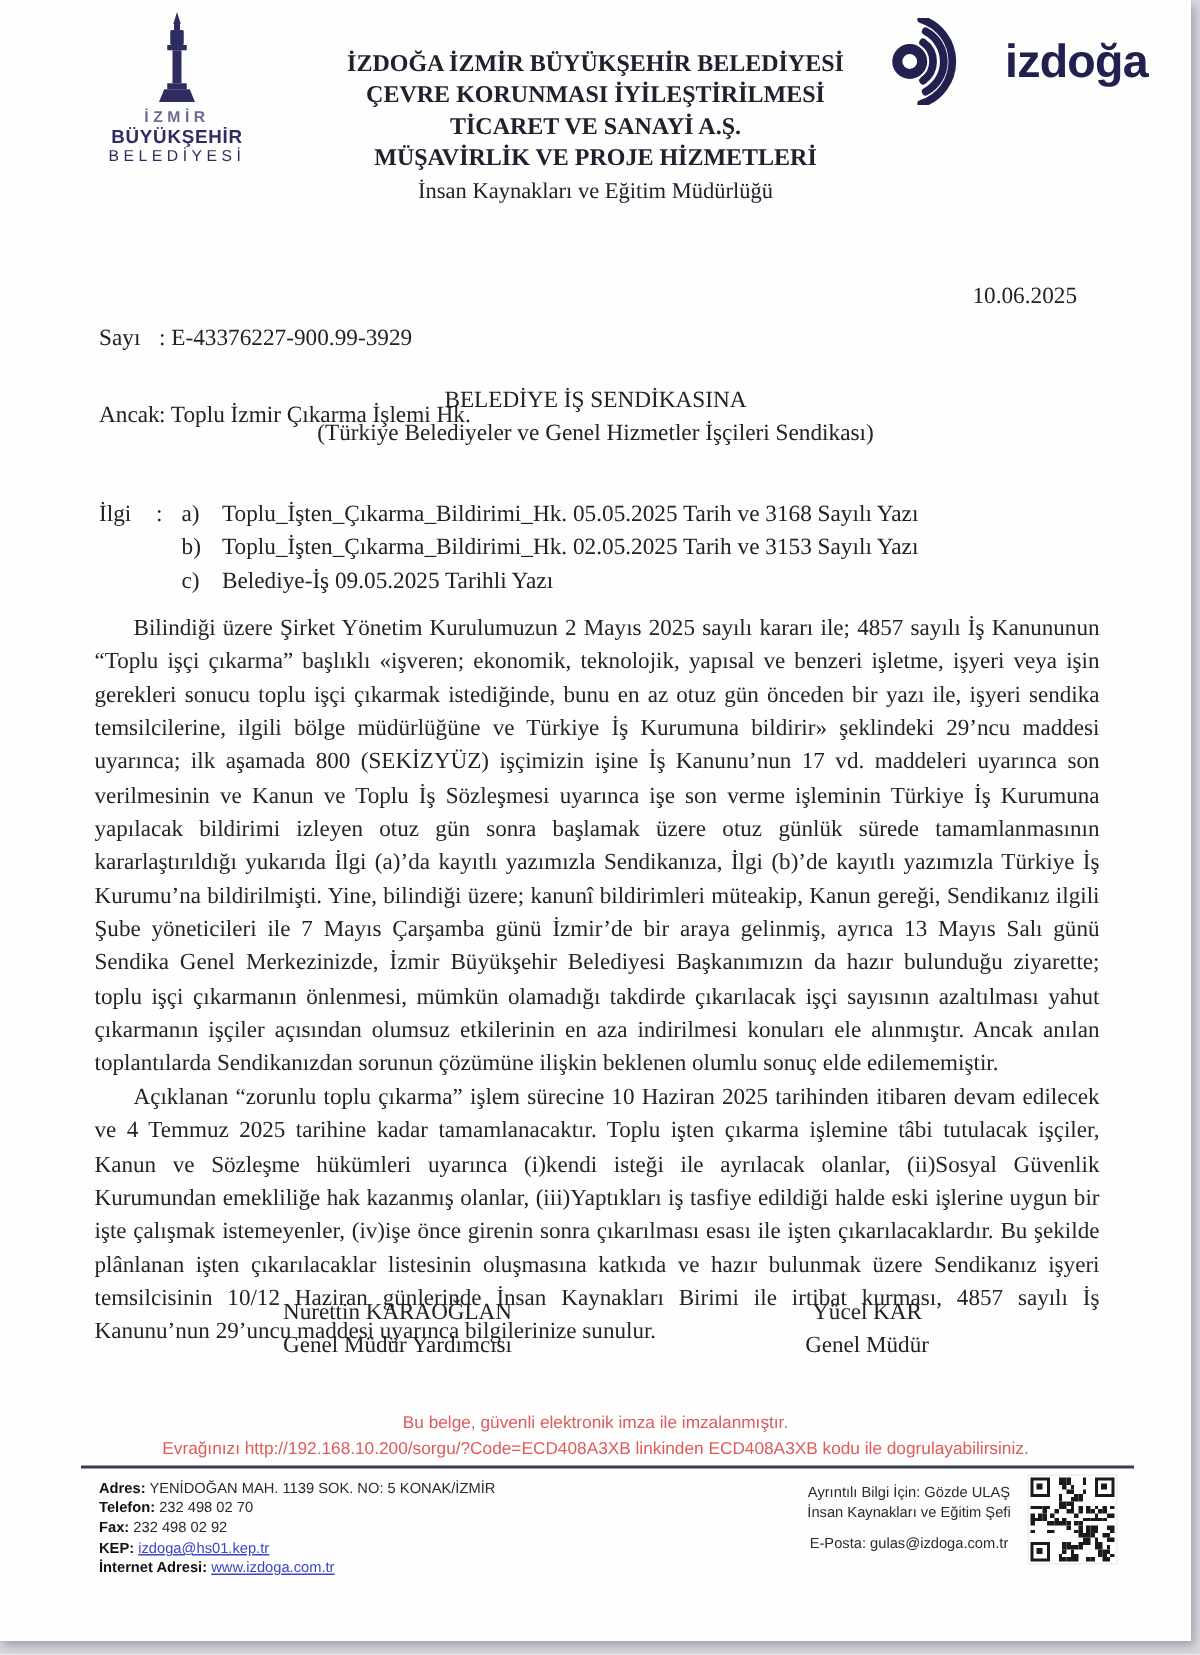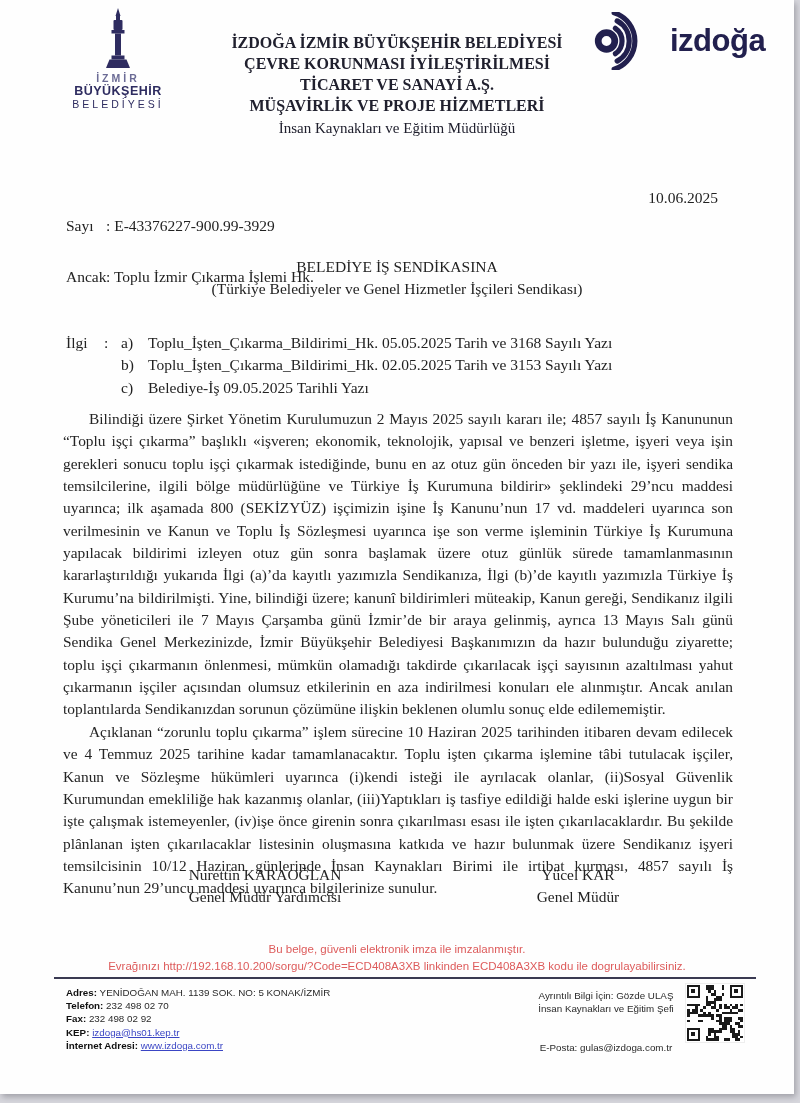--- a/index.html
+++ b/index.html
@@ -47,21 +47,21 @@
   
   .esign{position:absolute;left:0;top:941px;width:100%;text-align:center;font-family:"Liberation Sans","DejaVu Sans",sans-serif;font-size:11.5px;color:#dd5b5b;line-height:16.5px;}
   .sep{position:absolute;left:54px;top:977px;width:702px;border-top:2px solid #3a3a52;}
 
   
   .footer{position:absolute;left:66px;top:986px;right:40px;font-family:"Liberation Sans","DejaVu Sans",sans-serif;font-size:9.8px;color:#2a2a2a;}
   .footer-left div{line-height:13.2px;}
   .footer-left b{color:#111;}
   .footer a{color:#3a45c4;text-decoration:underline;cursor:pointer;}
   .footer-right{position:absolute;left:452px;top:3px;width:176px;text-align:center;line-height:13px;}
-  .footer-email{margin-top:26px;}
+  .footer-email{margin-top:8px;}
   .qr{position:absolute;left:620px;top:-2px;width:58px;height:58px;background:#fff;outline:1px solid #eee;}
   .qr-grid{position:absolute;left:1px;top:1px;width:56px;height:56px;}
   .qr-grid i{position:absolute;width:2.7px;height:2.7px;background:#1a1a1a;}
   .qr-finder{position:absolute;width:13px;height:13px;border:2.6px solid #1a1a1a;box-sizing:border-box;}
   .qr-finder::after{content:"";position:absolute;left:2.2px;top:2.2px;width:3.4px;height:3.4px;background:#1a1a1a;}
   .qr-f-tl{left:1px;top:1px;} .qr-f-tr{right:1px;top:1px;} .qr-f-bl{left:1px;bottom:1px;}
 </style>
 </head>
 <body>
 

